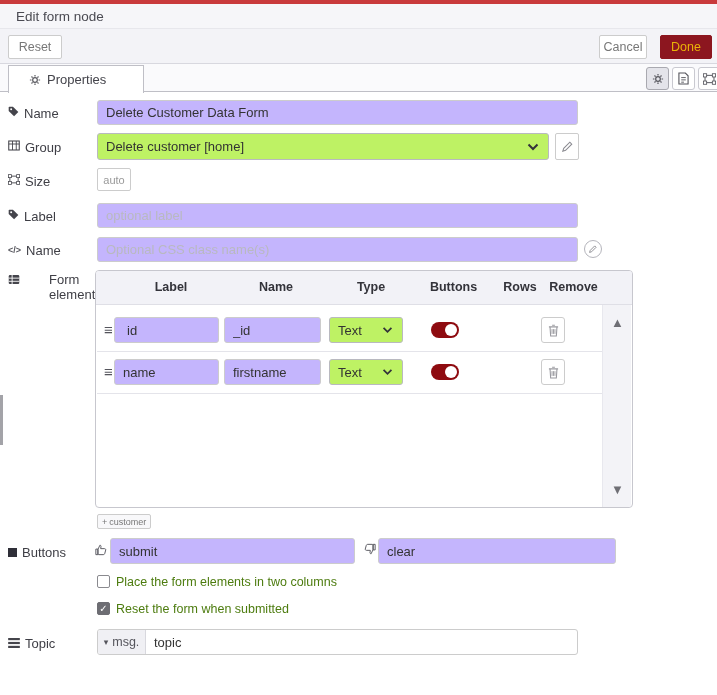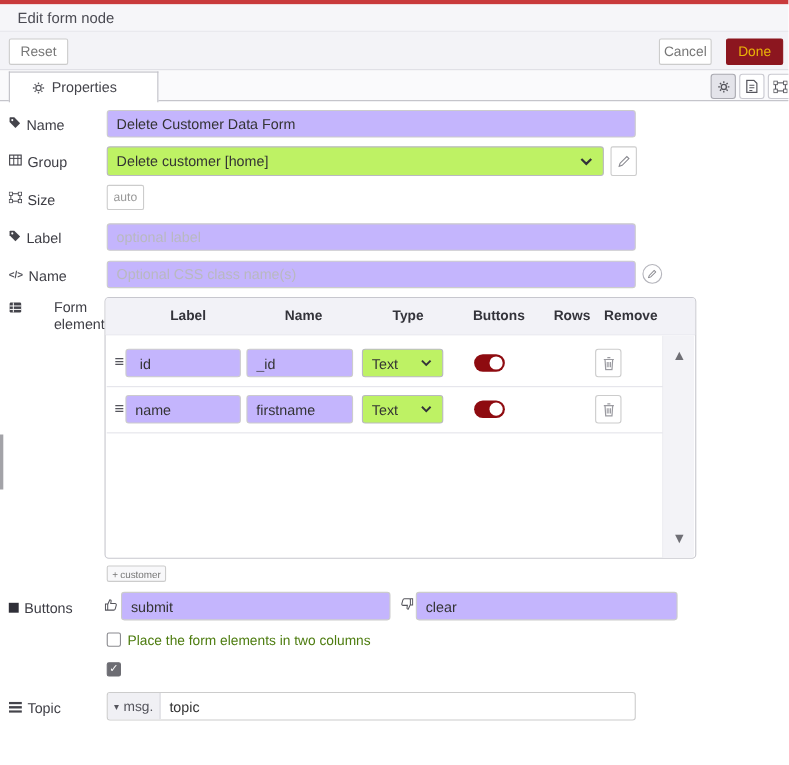--- a/index.html
+++ b/index.html
@@ -321,20 +321,21 @@
   <input class="nr-input" style="left: 378px; top: 538px; width: 238px; height: 26px;" value="clear">
 
   <span class="cb" style="left:97px; top:575px;">
     
   </span>
   <span class="cb-label" style="left:116px; top:575px;">Place the form elements in two columns</span>
 
   <span class="cb checked" style="left:97px; top:602px;">
     <span class="cb-check">✓</span>
   </span>
+  <span class="cb-label" style="left:116px; top:602px;">Reset the form when submitted</span>
 
   <div class="abs row-label" style="top:636px;">
     <span style="margin-top:2px;">
       <svg width="12" height="10" viewBox="0 0 14 12">
           <rect y="0" width="14" height="2.6" fill="#44444b"></rect>
           <rect y="4.7" width="14" height="2.6" fill="#44444b"></rect>
           <rect y="9.4" width="14" height="2.6" fill="#44444b"></rect>
         </svg>
     </span>
     <span class="lt">Topic</span>

